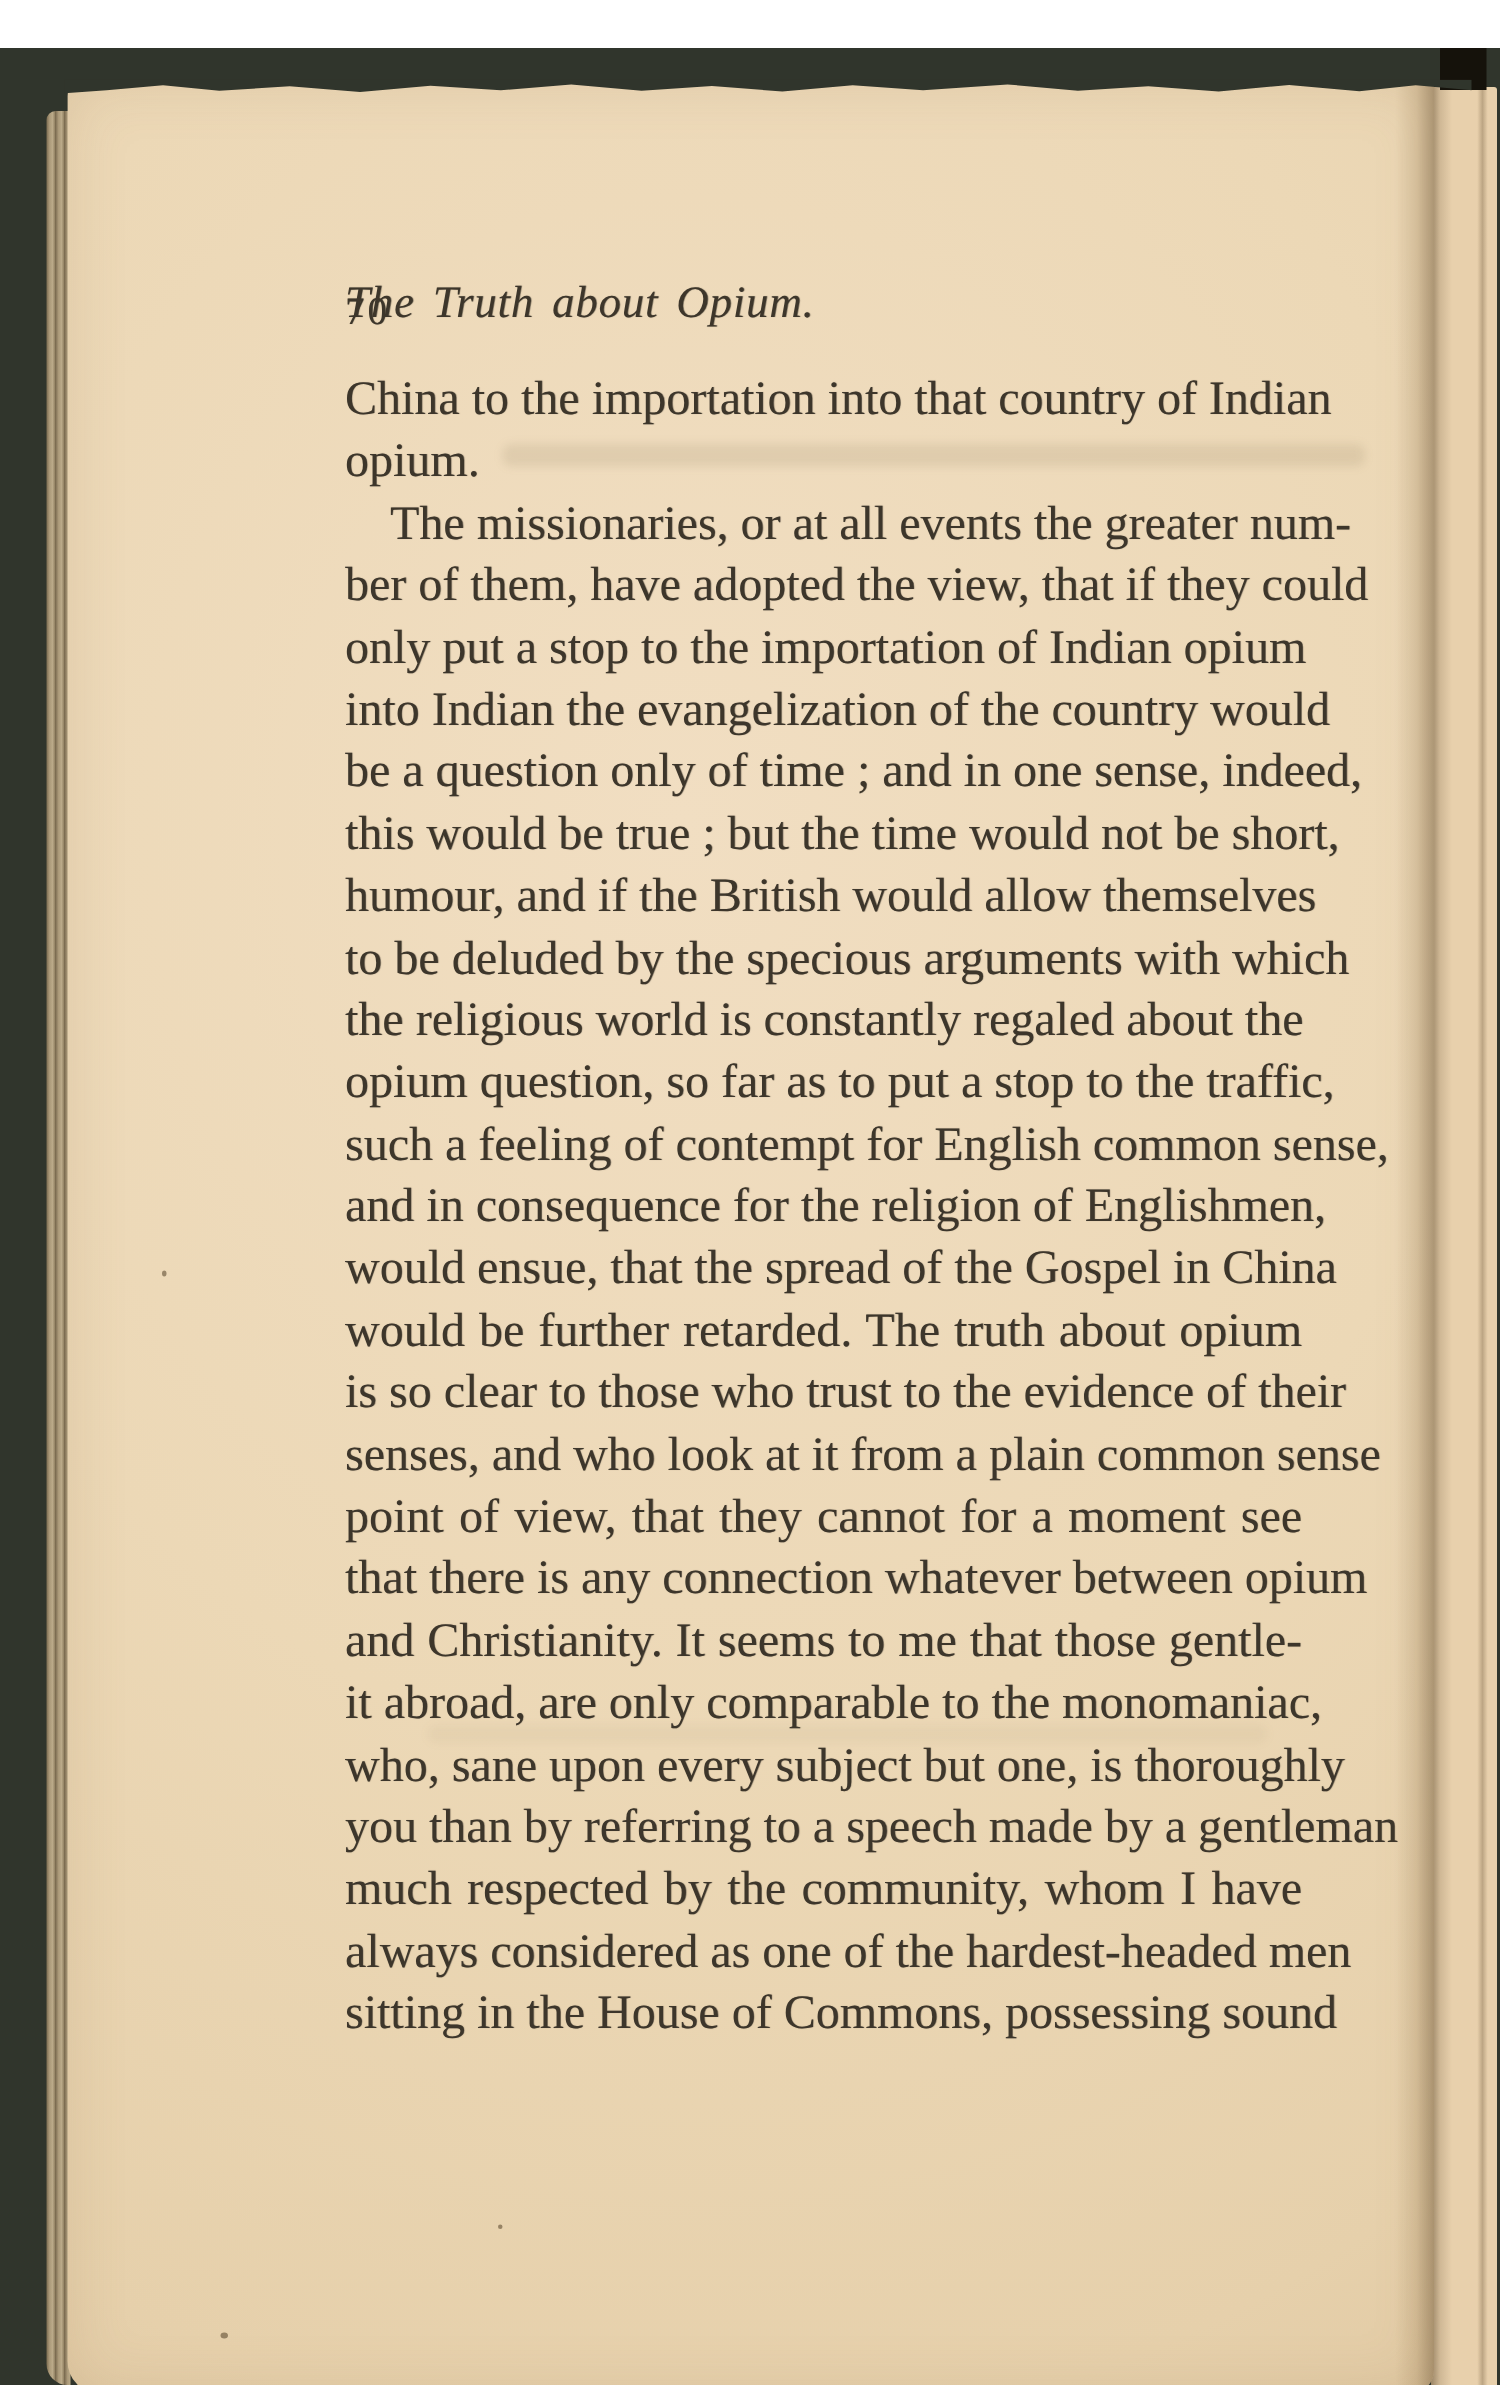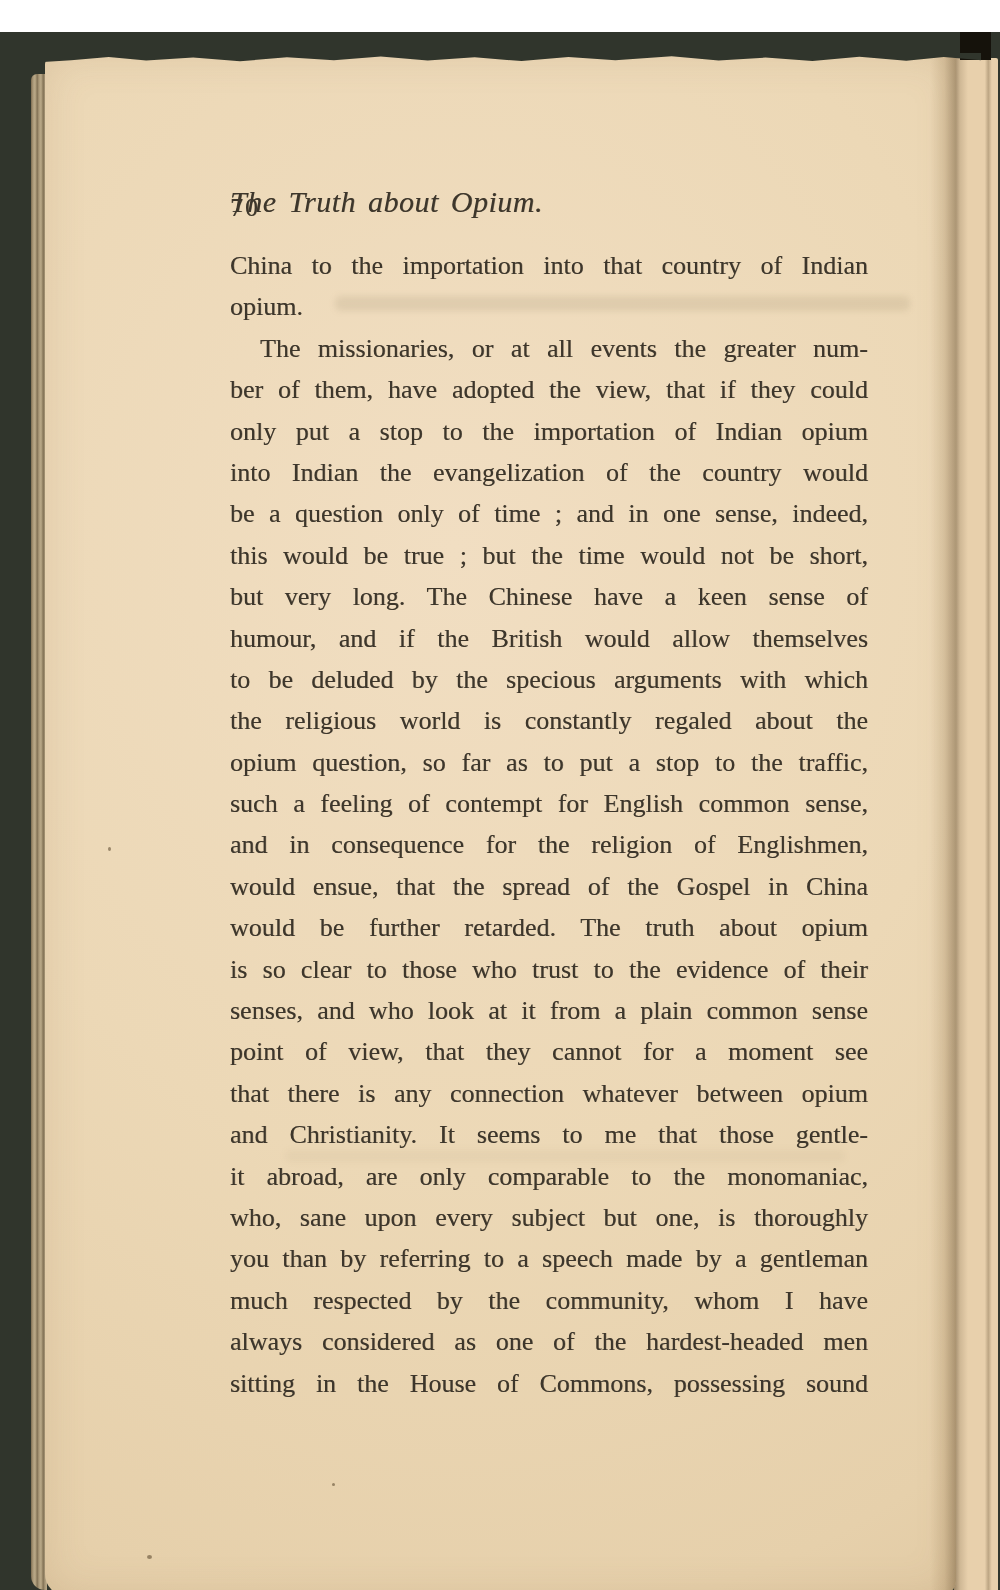--- a/index.html
+++ b/index.html
@@ -124,21 +124,21 @@
     word-spacing: 4px;
     text-shadow: 0.4px 0.3px 0.5px rgba(61, 54, 43, 0.55);
   }
 
   
   .textblock {
     position: absolute;
     left: 185px; top: 191px;
     width: 638px;
     color: var(--ink, #3d362b);
-    font-size: 26px;
+    font-size: 32px;
   }
   .line {
     height: 41.4px;
     line-height: 41.4px;
     text-align: justify;
     text-align-last: justify;
     white-space: nowrap;
     text-shadow: 0.4px 0.3px 0.5px rgba(61, 54, 43, 0.5);
   }
   .line.end {
@@ -173,21 +173,20 @@
     <div class="textblock">
       <div class="line">China to the importation into that country of Indian</div>
       <div class="line end">opium.</div>
 
       <div class="line indent">The missionaries, or at all events the greater num-</div>
       <div class="line">ber of them, have adopted the view, that if they could</div>
       <div class="line">only put a stop to the importation of Indian opium</div>
       <div class="line">into Indian the evangelization of the country would</div>
       <div class="line">be a question only of time ; and in one sense, indeed,</div>
       <div class="line">this would be true ; but the time would not be short,</div>
-      <div class="line">but very long. The Chinese have a keen sense of</div>
       <div class="line">humour, and if the British would allow themselves</div>
       <div class="line">to be deluded by the specious arguments with which</div>
       <div class="line">the religious world is constantly regaled about the</div>
       <div class="line">opium question, so far as to put a stop to the traffic,</div>
       <div class="line">such a feeling of contempt for English common sense,</div>
       <div class="line">and in consequence for the religion of Englishmen,</div>
       <div class="line">would ensue, that the spread of the Gospel in China</div>
       <div class="line">would be further retarded. The truth about opium</div>
       <div class="line">is so clear to those who trust to the evidence of their</div>
       <div class="line">senses, and who look at it from a plain common sense</div>

